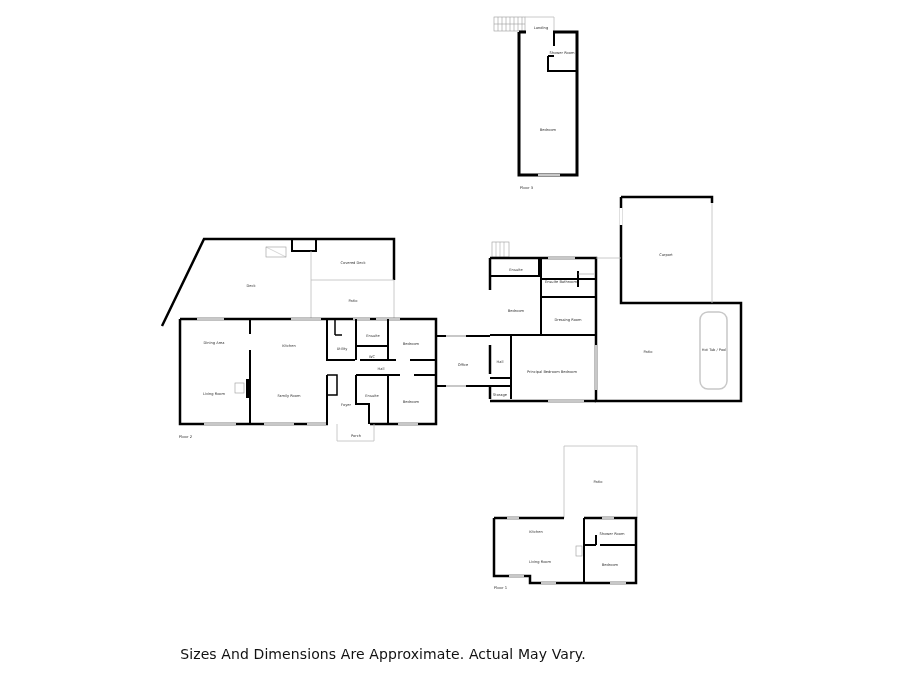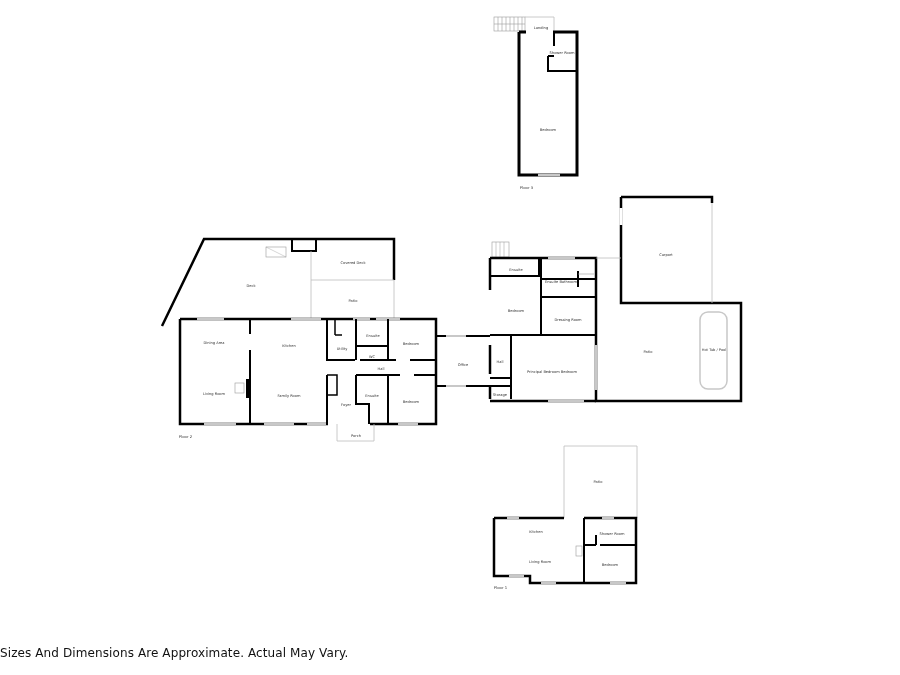--- a/index.html
+++ b/index.html
@@ -1,20 +1,20 @@
 <!DOCTYPE html>
 <html><head>
 <meta charset="utf-8">
 <style>
   html, body { margin:0; padding:0; background:#ffffff; }
   body { width:900px; height:675px; position:relative; overflow:hidden; font-family:"DejaVu Sans", sans-serif; }
   #plan { position:absolute; left:0; top:0; width:900px; height:675px; }
   .lbl { position:absolute; font-size:3.6px; color:#333; white-space:nowrap; transform:translate(-50%,-50%); }
   .flbl { position:absolute; font-size:3.8px; color:#333; white-space:nowrap; }
-  .footer { position:absolute; left:0; width:766px; top:646px; font-size:12px; color:#111; letter-spacing:0.1px; }
+  .footer { position:absolute; left:0; width:766px; top:646px; text-align:center; font-size:14px; color:#111; letter-spacing:0.1px; }
 </style>
 </head>
 <body>
 
 <svg id="plan" viewBox="0 0 900 675" xmlns="http://www.w3.org/2000/svg">
 
   <g fill="none">
 
     <g stroke="#9a9a9a" stroke-width="0.6">
       <rect x="494" y="17" width="31" height="14"></rect>

